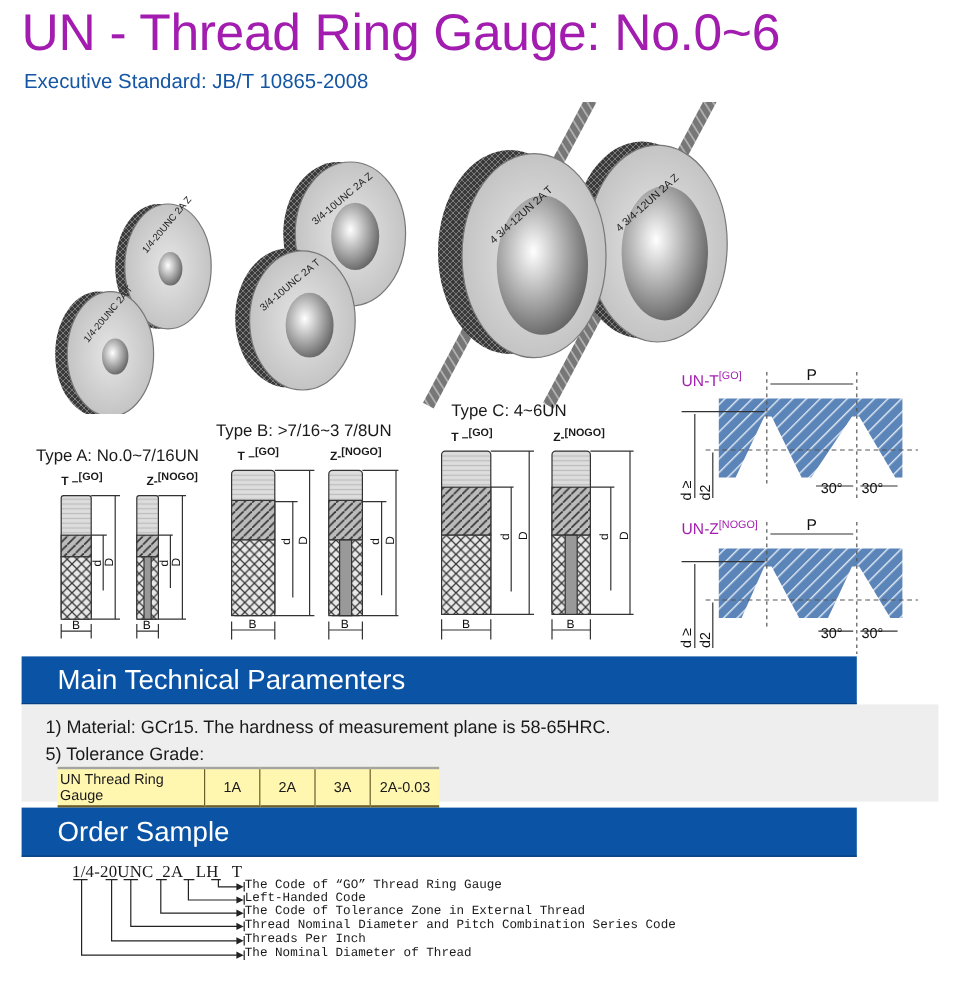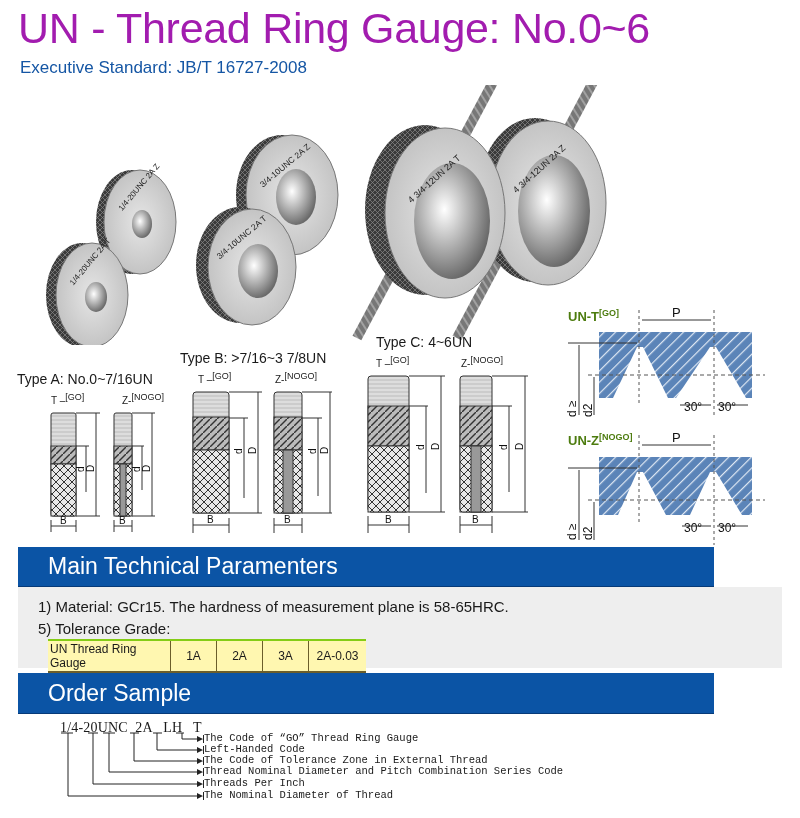--- a/index.html
+++ b/index.html
@@ -1,38 +1,38 @@
 <!DOCTYPE html>
 <html><head>
 <meta charset="utf-8">
 <style>
   html,body{margin:0;padding:0;background:#ffffff;}
   body{width:800px;height:818px;position:relative;overflow:hidden;font-family:"Liberation Sans",sans-serif;color:#1a1a1a;}
   .abs{position:absolute;}
   .title{left:18px;top:4px;font-size:43px;color:#a21caf;letter-spacing:-0.3px;white-space:nowrap;}
   .subtitle{left:20px;top:58px;font-size:17px;color:#1556a4;white-space:nowrap;}
   .type-label{font-size:14px;color:#1a1a1a;white-space:nowrap;}
-  .gauge-label{font-size:10px;color:#1a1a1a;white-space:nowrap;}
+  .gauge-label{font-size:10px;color:#1a1a1a;white-space:nowrap;font-weight:bold;}
   .gauge-label sup{font-size:9px;}
-  .thread-title{font-size:13px;color:#4d7c0f;white-space:nowrap;font-weight:bold;}
+  .thread-title{font-size:13px;color:#a21caf;white-space:nowrap;}
   .thread-title sup{font-size:9px;}
   .section-header{left:18px;width:696px;background:#0b54a5;color:#fff;font-size:23px;box-sizing:border-box;padding-left:30px;display:flex;align-items:center;border-bottom:1px solid #063a78;}
   .panel{left:18px;width:764px;background:#eeeeee;}
   .param{font-size:15px;color:#1a1a1a;white-space:nowrap;}
   table.tol{position:absolute;left:48px;top:639px;border-collapse:collapse;font-size:12px;background:#fff7b0;}
-  table.tol td{border-top:2px solid #84cc16;border-bottom:2px solid #6b5e2a;border-left:1px solid #6b5e2a;padding:1px 0;text-align:center;height:14px;}
+  table.tol td{border-top:2px solid #a3a3a3;border-bottom:2px solid #6b5e2a;border-left:1px solid #6b5e2a;padding:1px 0;text-align:center;height:14px;}
   table.tol td:first-child{border-left:none;padding:1px 2px;text-align:left;}
   .order-code{left:60px;top:720px;font-size:14px;font-family:Liberation Serif, serif;letter-spacing:0.2px;white-space:nowrap;}
   .order-desc{left:204px;font-size:10.5px;white-space:nowrap;color:#1a1a1a;font-family:Liberation Mono, monospace;}
 </style>
 </head>
 <body>
 
 <div class="abs title">UN - Thread Ring Gauge: No.0~6</div>
-<div class="abs subtitle">Executive Standard: JB/T 16727-2008</div>
+<div class="abs subtitle">Executive Standard: JB/T 10865-2008</div>
 
 <svg class="abs" style="left:0;top:85px" width="620" height="260">
   <defs>
     <pattern id="knurl" width="5" height="5" patternUnits="userSpaceOnUse">
       <rect width="5" height="5" fill="#3a3a3a"></rect>
       <path d="M0 0 L5 5 M5 0 L0 5" stroke="#888" stroke-width="0.7"></path>
     </pattern>
     <pattern id="rod" width="6" height="6" patternUnits="userSpaceOnUse" patternTransform="rotate(30)">
       <rect width="6" height="6" fill="#777"></rect>
       <path d="M0 3 L6 3" stroke="#ccc" stroke-width="1"></path>
@@ -77,21 +77,21 @@
     <ellipse cx="548" cy="118" rx="58" ry="82" fill="url(#face)" stroke="#777"></ellipse>
     <ellipse cx="554" cy="126" rx="36" ry="56" fill="url(#bore)"></ellipse>
     <text x="510" y="88" font-size="9" fill="#222" transform="rotate(-42 540 90)">4 3/4-12UN 2A Z</text>
     <ellipse cx="425" cy="125" rx="60" ry="85" fill="url(#knurl)"></ellipse>
     <ellipse cx="445" cy="128" rx="60" ry="85" fill="url(#face)" stroke="#777"></ellipse>
     <ellipse cx="452" cy="136" rx="38" ry="58" fill="url(#bore)"></ellipse>
     <text x="405" y="98" font-size="9" fill="#222" transform="rotate(-42 435 100)">4 3/4-12UN 2A T</text>
   </g>
 </svg>
 
-<div class="abs type-label" style="left:17px;top:371px">Type A:  No.0~7/16UN</div>
+<div class="abs type-label" style="left:30px;top:371px">Type A:  No.0~7/16UN</div>
 <div class="abs type-label" style="left:180px;top:350px">Type B:  &gt;7/16~3 7/8UN</div>
 <div class="abs type-label" style="left:376px;top:334px">Type C:  4~6UN</div>
 
 <div class="abs gauge-label" style="left:51px;top:392px"><span>T –</span><sup>[GO]</sup></div>
 <div class="abs gauge-label" style="left:122px;top:392px"><span>Z-</span><sup>[NOGO]</sup></div>
 <div class="abs gauge-label" style="left:198px;top:371px"><span>T –</span><sup>[GO]</sup></div>
 <div class="abs gauge-label" style="left:275px;top:371px"><span>Z-</span><sup>[NOGO]</sup></div>
 <div class="abs gauge-label" style="left:376px;top:355px"><span>T –</span><sup>[GO]</sup></div>
 <div class="abs gauge-label" style="left:461px;top:355px"><span>Z-</span><sup>[NOGO]</sup></div>
 

